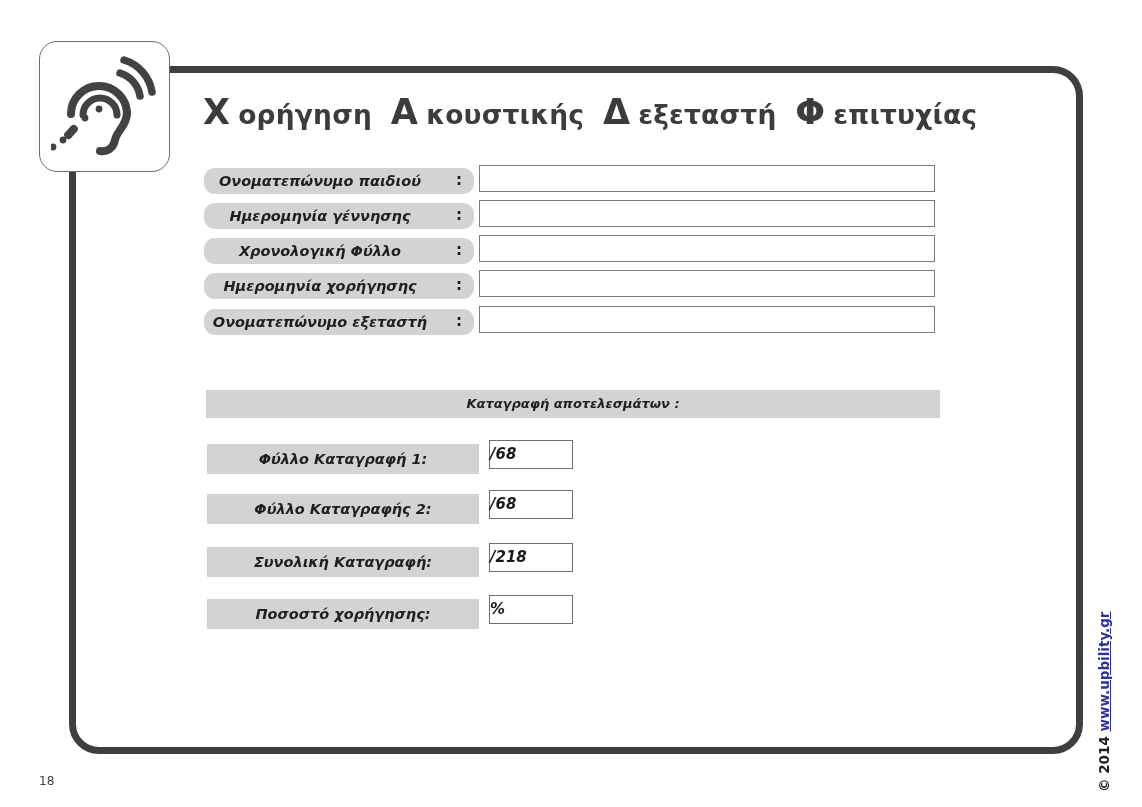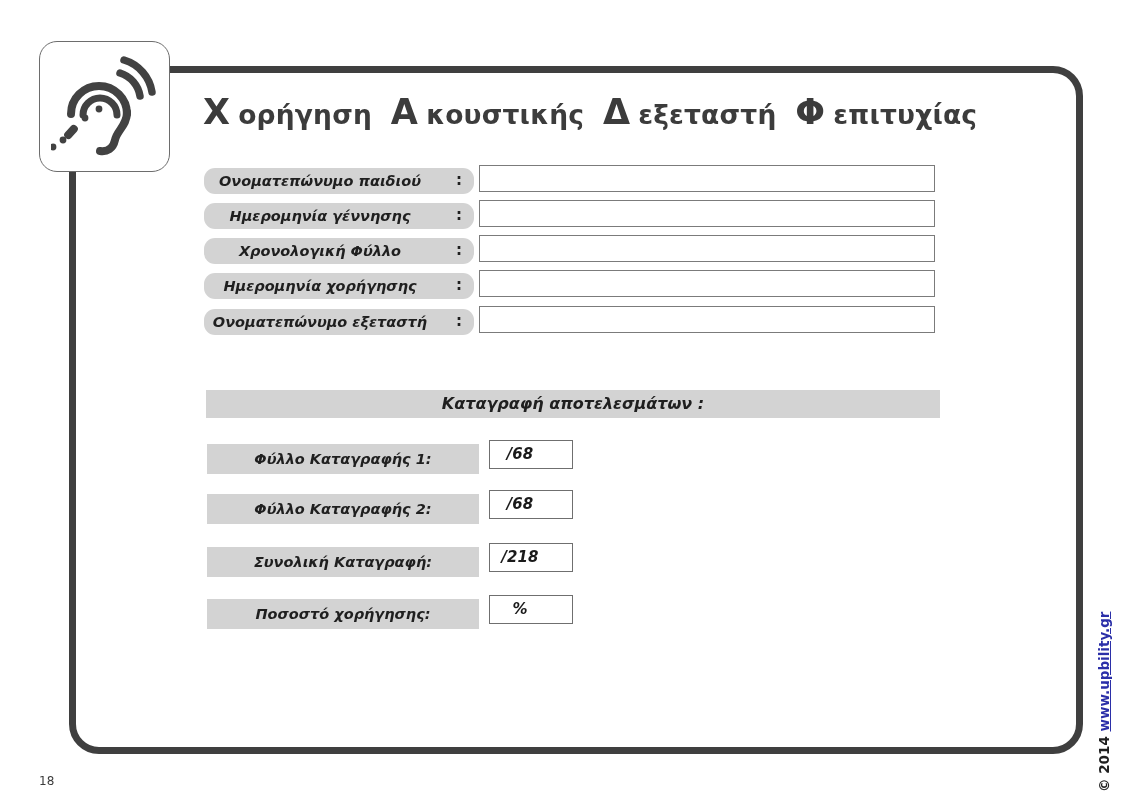--- a/index.html
+++ b/index.html
@@ -135,21 +135,21 @@
     background: #d3d3d3;
   }
   #results-header .txt {
     display: block;
     width: 100%;
     height: 28px;
     line-height: 28px;
     text-align: center;
     font-style: italic;
     font-weight: bold;
-    font-size: 16px;
+    font-size: 13px;
     color: #1f1f1f;
   }
 
   .result-row {
     position: absolute;
     left: 207px;
     height: 30px;
   }
   .result-label {
     position: absolute;
@@ -170,21 +170,21 @@
   .result-box {
     position: absolute;
     left: 282px;
     top: -4px;
     width: 84px;
     height: 29px;
     line-height: 27px;
     background: #ffffff;
     border: 1.5px solid #6f6f6f;
     box-sizing: border-box;
-    text-align: center;
+    text-align: left;
     padding-right: 22px;
     font-style: italic;
     font-weight: bold;
     font-size: 15px;
     color: #1a1a1a;
   }
 
   
   #page-number {
     position: absolute;
@@ -299,21 +299,21 @@
       <span class="colon">:</span>
     </div>
     <input class="form-input" type="text" value="" style="">
   </div>
 
   <div id="results-header">
     <span class="txt">Καταγραφή αποτελεσμάτων :</span>
   </div>
 
   <div class="result-row" style="top:444px;">
-    <div class="result-label">Φύλλο Καταγραφής 1:</div>
+    <div class="result-label">Φύλλο Καταγραφή 1:</div>
     <div class="result-box">/68</div>
   </div>
 
   <div class="result-row" style="top:494px;">
     <div class="result-label">Φύλλο Καταγραφής 2:</div>
     <div class="result-box">/68</div>
   </div>
 
   <div class="result-row" style="top:547px;">
     <div class="result-label">Συνολική Καταγραφή:</div>

